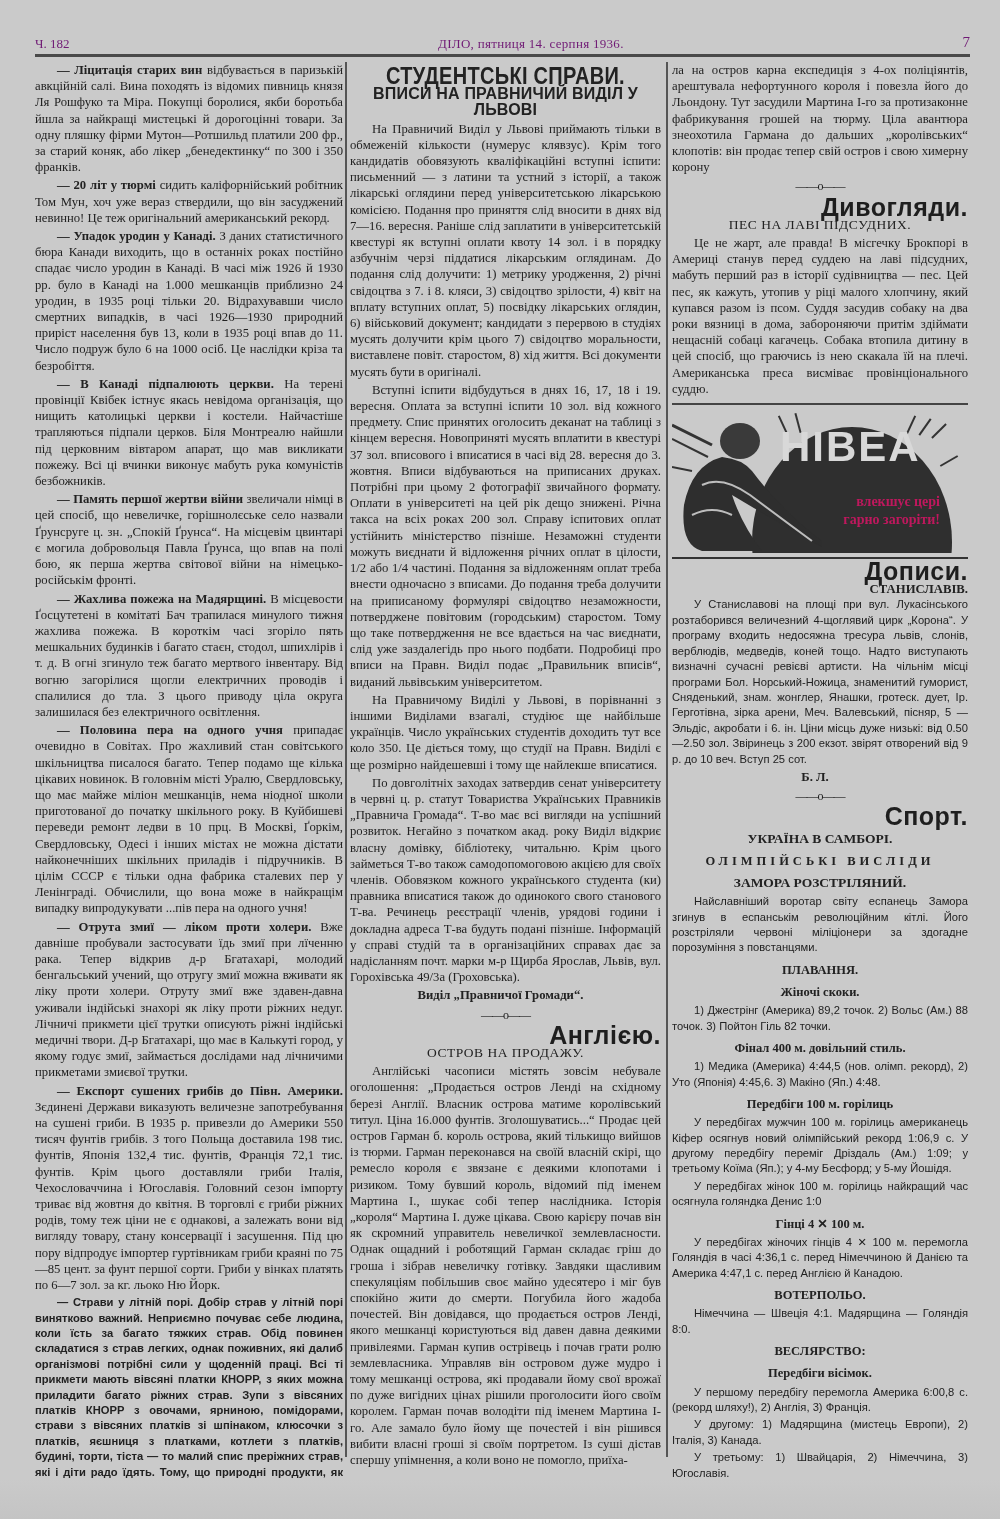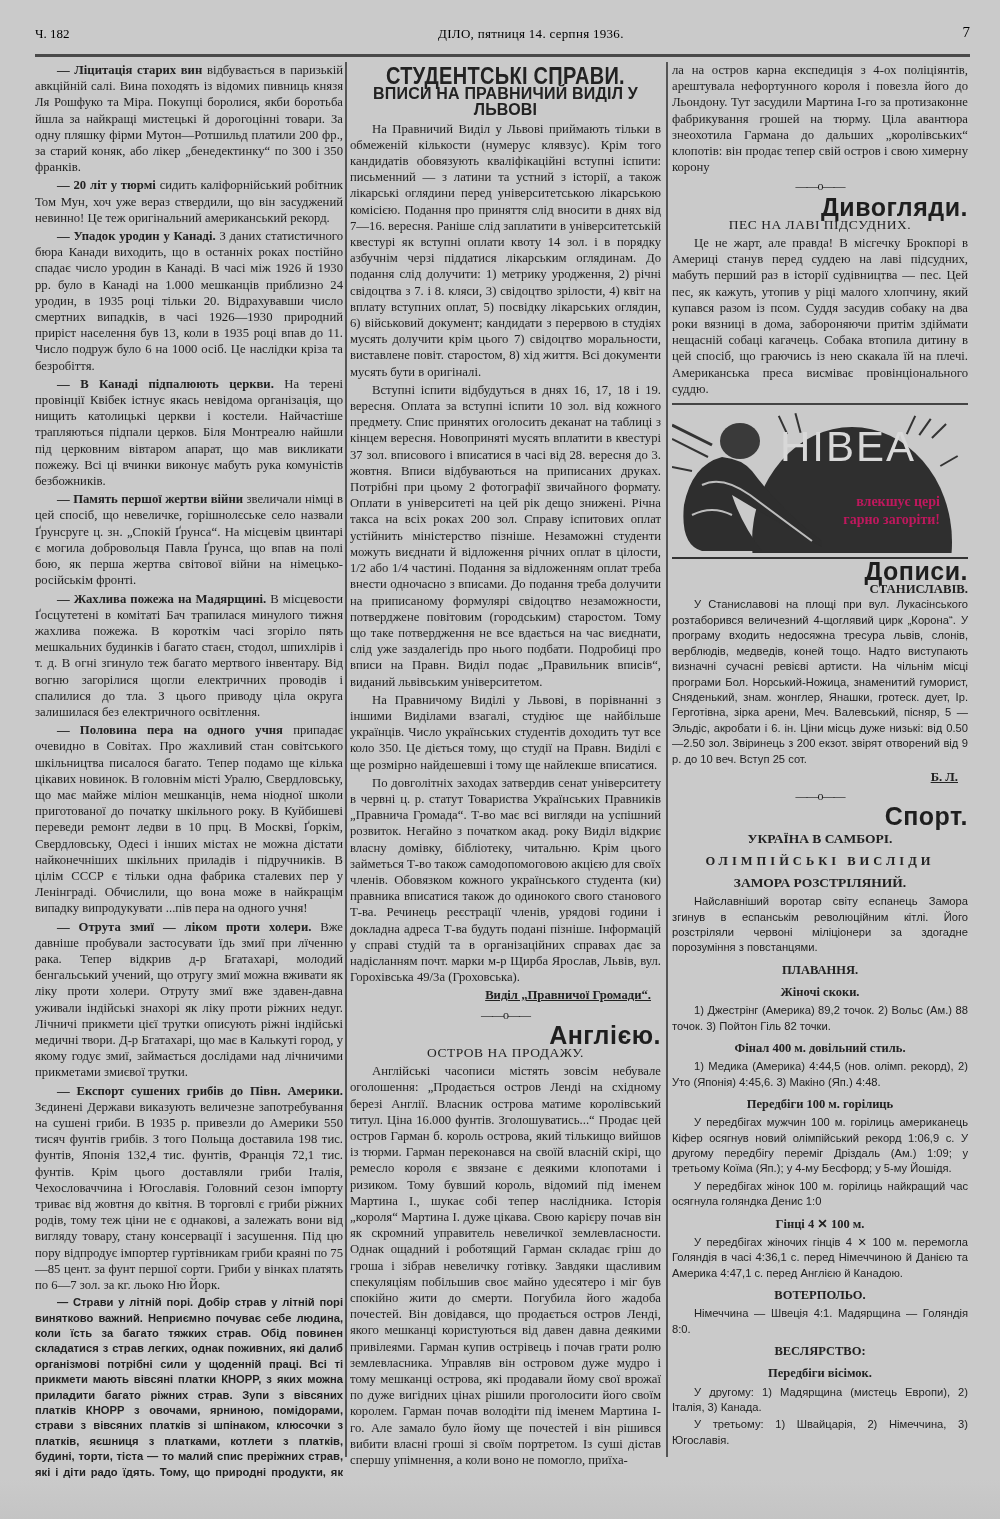--- a/index.html
+++ b/index.html
@@ -1,21 +1,21 @@
 <!DOCTYPE html>
 <html><head>
 <meta charset="utf-8">
 <style>
   * { box-sizing: border-box; margin: 0; padding: 0; }
   html, body { width: 1000px; height: 1519px; background: #c9c9c9; overflow: hidden; }
   body { font-family: "Liberation Serif", serif; color: #222; position: relative; }
 
   .page { position: absolute; left: 0; top: 0; width: 1000px; height: 1519px; background: #cacaca; }
 
-  .header { position: absolute; top: 26px; left: 35px; width: 935px; height: 20px; font-size: 13px; color: #000000; }
+  .header { position: absolute; top: 36px; left: 35px; width: 935px; height: 20px; font-size: 13px; color: #701a75; }
   .header .issue { position: absolute; left: 0; top: 0; }
   .header .masthead { position: absolute; left: 403px; top: 0; letter-spacing: .3px; }
   .header .pageno { position: absolute; right: 0; top: -2px; font-size: 15px; }
   .header-rule { position: absolute; top: 54px; left: 35px; width: 935px; height: 3px; background: #4a4a4a; }
 
   .col { position: absolute; top: 62px; font-size: 12.7px; line-height: 16.2px; text-align: justify; }
   .col1 { left: 35px; width: 308px; }
   .col2 { left: 350px; width: 311px; }
   .col3 { left: 672px; width: 296px; }
 
@@ -28,28 +28,28 @@
   b, .b { font-weight: bold; }
   .small { font-size: 11.2px; line-height: 15.4px; font-family: "Liberation Sans", sans-serif; }
 
   h1.sec { font-family: "Liberation Sans", sans-serif; font-weight: 900; font-size: 25px; text-align: right; letter-spacing: .5px; margin: 4px 0 2px; color: #1e1e1e; }
   h1.sec-serif { font-family: "Liberation Sans", sans-serif; font-weight: bold; font-size: 20px; text-align: center; margin: 6px 0 2px; letter-spacing: .3px; transform: scaleY(1.15); }
   h2.sub { font-size: 16px; font-weight: bold; text-align: center; margin: 2px 0 2px; font-family: "Liberation Sans", sans-serif; letter-spacing: .2px; }
   h3.sub { font-size: 13.5px; font-weight: normal; text-align: center; margin: 2px 0 2px; letter-spacing: .5px; }
   h4.sub { font-size: 12.5px; font-weight: bold; text-align: center; margin: 6px 0 3px; }
   h4.spaced { letter-spacing: 4px; }
   .right { text-align: right; font-weight: bold; }
-  .sig { text-align: right; font-weight: bold; padding-right: 10px; text-decoration: underline; }
+  .sig { text-align: center; font-weight: bold; padding-right: 10px; }
   .sep { text-align: center; font-size: 12px; margin: 3px 0; letter-spacing: -1px; }
   .hrule { height: 2px; background: #444; margin: 6px 0 4px; }
 
   .ad { position: relative; width: 296px; height: 142px; margin: 6px 0 4px; overflow: hidden; }
   .ad .sun { position: absolute; left: 80px; top: 16px; width: 200px; height: 230px; border-radius: 50%; background: #2f2f2f; }
   .ad .ray { position: absolute; width: 2px; height: 20px; background: #333; }
-  .ad .brand { position: absolute; left: 108px; top: 28px; font-family: "Liberation Sans", sans-serif; font-weight: normal; font-size: 42px; color: #d8d8d8; letter-spacing: 2px; }
+  .ad .brand { position: absolute; left: 108px; top: 28px; font-family: "Liberation Sans", sans-serif; font-weight: bold; font-size: 42px; color: #d8d8d8; letter-spacing: 2px; }
   .ad .slogan { position: absolute; left: 140px; top: 82px; font-family: "Liberation Serif", serif; font-weight: bold; font-size: 14px; color: #be185d; line-height: 18px; text-align: right; width: 128px; }
   .ad .figure { position: absolute; left: 0; top: 4px; width: 150px; height: 138px; }
   .ad-bottom { height: 2px; background: #333; margin-bottom: 4px; }
 
   .footer-smudge { position: absolute; bottom: 0; left: 0; width: 1000px; height: 40px; background: linear-gradient(#cacaca, #c4c4c4); }
 </style>
 </head>
 <body>
 
 <div class="page">
@@ -143,19 +143,20 @@
         <p class="small">1) Медика (Америка) 4:44,5 (нов. олімп. рекорд), 2) Уто (Японія) 4:45,6. 3) Макіно (Яп.) 4:48.</p>
         <h4 class="sub">Передбіги 100 м. горілиць</h4>
         <p class="small">У передбігах мужчин 100 м. горілиць американець Кіфер осягнув новий олімпійський рекорд 1:06,9 с. У другому передбігу переміг Дріздаль (Ам.) 1:09; у третьому Коїма (Яп.); у 4-му Бесфорд; у 5-му Йошідя.</p>
         <p class="small">У передбігах жінок 100 м. горілиць найкращий час осягнула голяндка Денис 1:0</p>
         <h4 class="sub">Гінці 4 ✕ 100 м.</h4>
         <p class="small">У передбігах жіночих гінців 4 ✕ 100 м. перемогла Голяндія в часі 4:36,1 с. перед Німеччиною й Данією та Америка 4:47,1 с. перед Англією й Канадою.</p>
         <h4 class="sub">ВОТЕРПОЛЬО.</h4>
         <p class="small">Німеччина — Швеція 4:1. Мадярщина — Голяндія 8:0.</p>
         <h4 class="sub">ВЕСЛЯРСТВО:</h4>
         <h4 class="sub">Передбіги вісімок.</h4>
+        <p class="small">У першому передбігу перемогла Америка 6:00,8 с. (рекорд шляху!), 2) Англія, 3) Франція.</p>
         <p class="small">У другому: 1) Мадярщина (мистець Европи), 2) Італія, 3) Канада.</p>
         <p class="small">У третьому: 1) Швайцарія, 2) Німеччина, 3) Югославія.</p>
       </div>
   </div>
 
   <div class="footer-smudge"></div>
 </div>
 
 </body></html>

